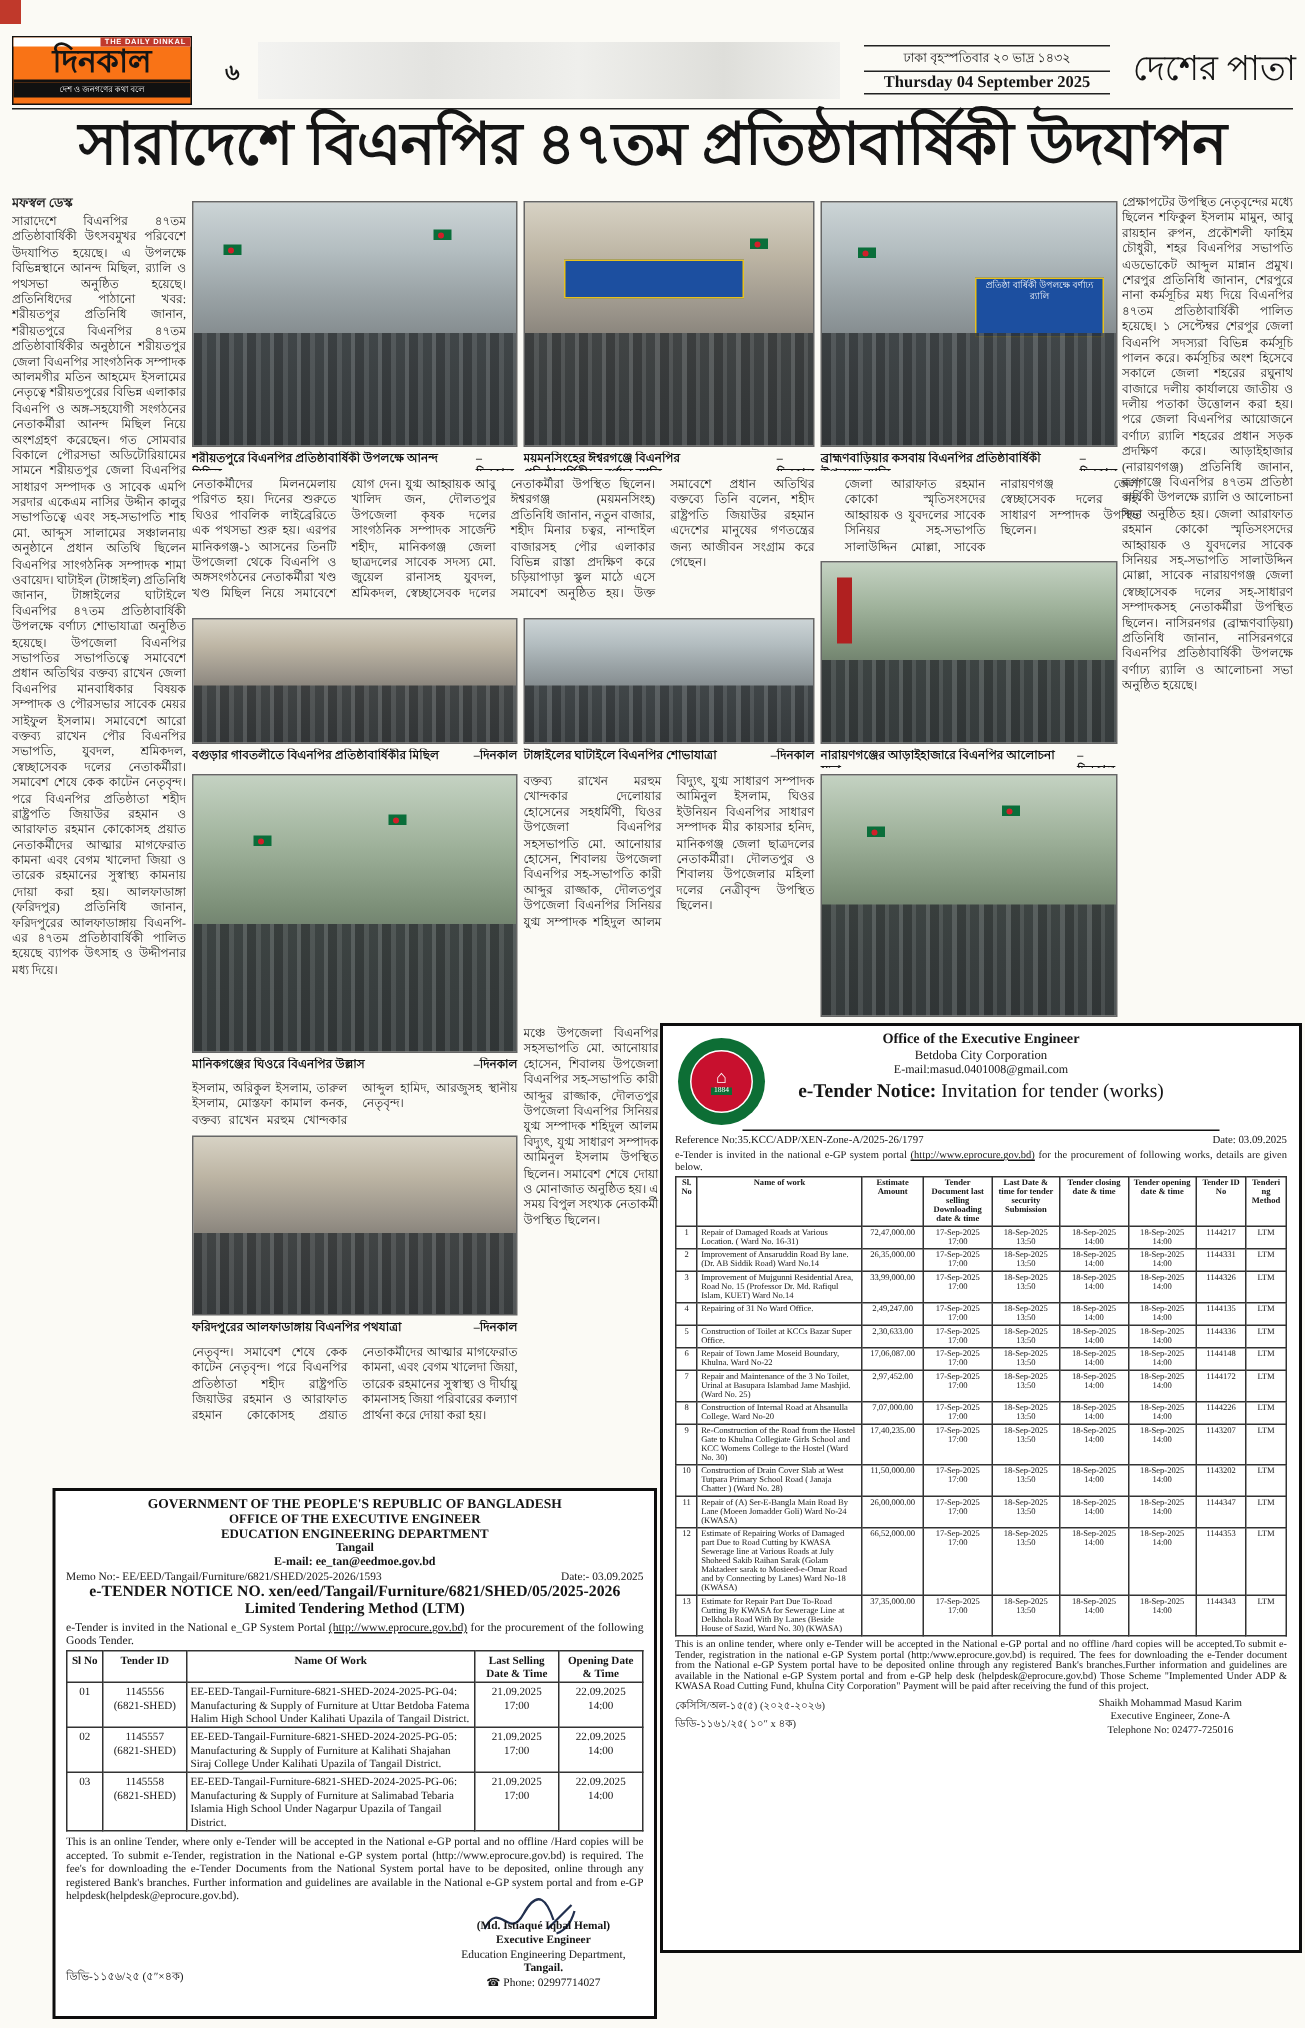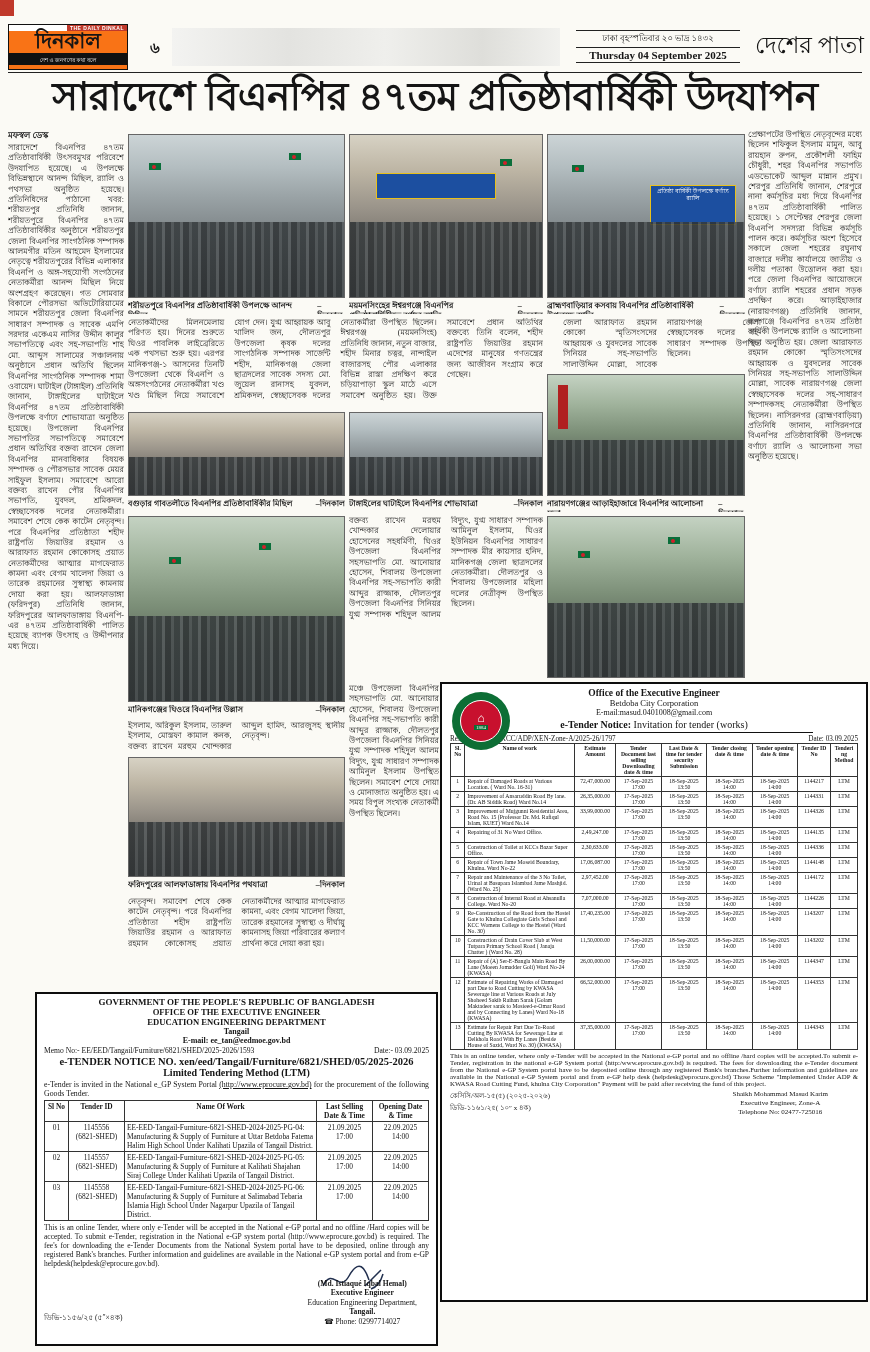--- a/index.html
+++ b/index.html
@@ -81,22 +81,22 @@
   .kcc-logo { position:absolute; left:10px; top:8px; width:58px; height:58px; border-radius:50%;
               background:#0d6e35; display:flex; align-items:center; justify-content:center; }
   .kcc-logo .inner { width:42px; height:42px; border-radius:50%; background:#c8102e; border:1.5px solid #fff;
                      display:flex; flex-direction:column; align-items:center; justify-content:center; color:#fff; }
   .kcc-logo .bld { font-size:12px; line-height:1; }
   .kcc-logo .yr { font-size:5px; background:#0d6e35; padding:0 2px; margin-top:1px; }
   .kcc-head { text-align:center; }
   .kcc-head .o1 { font-size:9.5px; font-weight:bold; }
   .kcc-head .o2 { font-size:8.5px; }
   .kcc-head .o3 { font-size:8px; }
-  .kcc-title { font-size:10px; text-align:center; border-bottom:1.4px solid #111; display:block;
-               width:78%; margin:2px auto 2px auto; padding-bottom:2px; }
+  .kcc-title { font-size:13px; text-align:center; border-bottom:1.4px solid #111; display:block;
+               width:78%; margin:2px auto 2px auto; padding-bottom:18px; }
   .kcc-title b { font-weight:bold; }
   .ref-row { display:flex; justify-content:space-between; font-size:7.2px; margin-top:2px; }
   .kcc-intro { font-size:7px; margin:2px 0 2px 0; text-align:justify; }
   .kcc-table { font-size:5.7px; }
   .kcc-table th { font-size:5.7px; }
   .kcc-table td:nth-child(2) { text-align:left; }
   .kcc-table col.k1{width:14px} .kcc-table col.k2{width:106px} .kcc-table col.k3{width:40px}
   .kcc-table col.k4{width:44px} .kcc-table col.k5{width:44px} .kcc-table col.k6{width:44px}
   .kcc-table col.k7{width:44px} .kcc-table col.k8{width:32px} .kcc-table col.k9{width:26px}
   .kcc-foot { font-size:6.8px; text-align:justify; margin-top:2px; }
@@ -312,20 +312,23 @@
     <div class="kcc-head">
       <div class="o1">Office of the Executive Engineer</div>
       <div class="o2">Betdoba City Corporation</div>
       <div class="o3">E-mail:masud.0401008@gmail.com</div>
       <div class="kcc-title"><b>e-Tender Notice:</b><span> Invitation for tender (works)</span></div>
     </div>
     <div class="ref-row">
       <span>Reference No:35.KCC/ADP/XEN-Zone-A/2025-26/1797</span>
       <span>Date: 03.09.2025</span>
     </div>
+    <div class="kcc-intro">
+      <span>e-Tender is invited in the national e-GP system portal </span><span class="lnk">(http://www.eprocure.gov.bd)</span><span>  for the procurement of following works, details are given below.</span>
+    </div>
     <table class="kcc-table">
       <colgroup>
           <col class="k1">
           <col class="k2">
           <col class="k3">
           <col class="k4">
           <col class="k5">
           <col class="k6">
           <col class="k7">
           <col class="k8">

